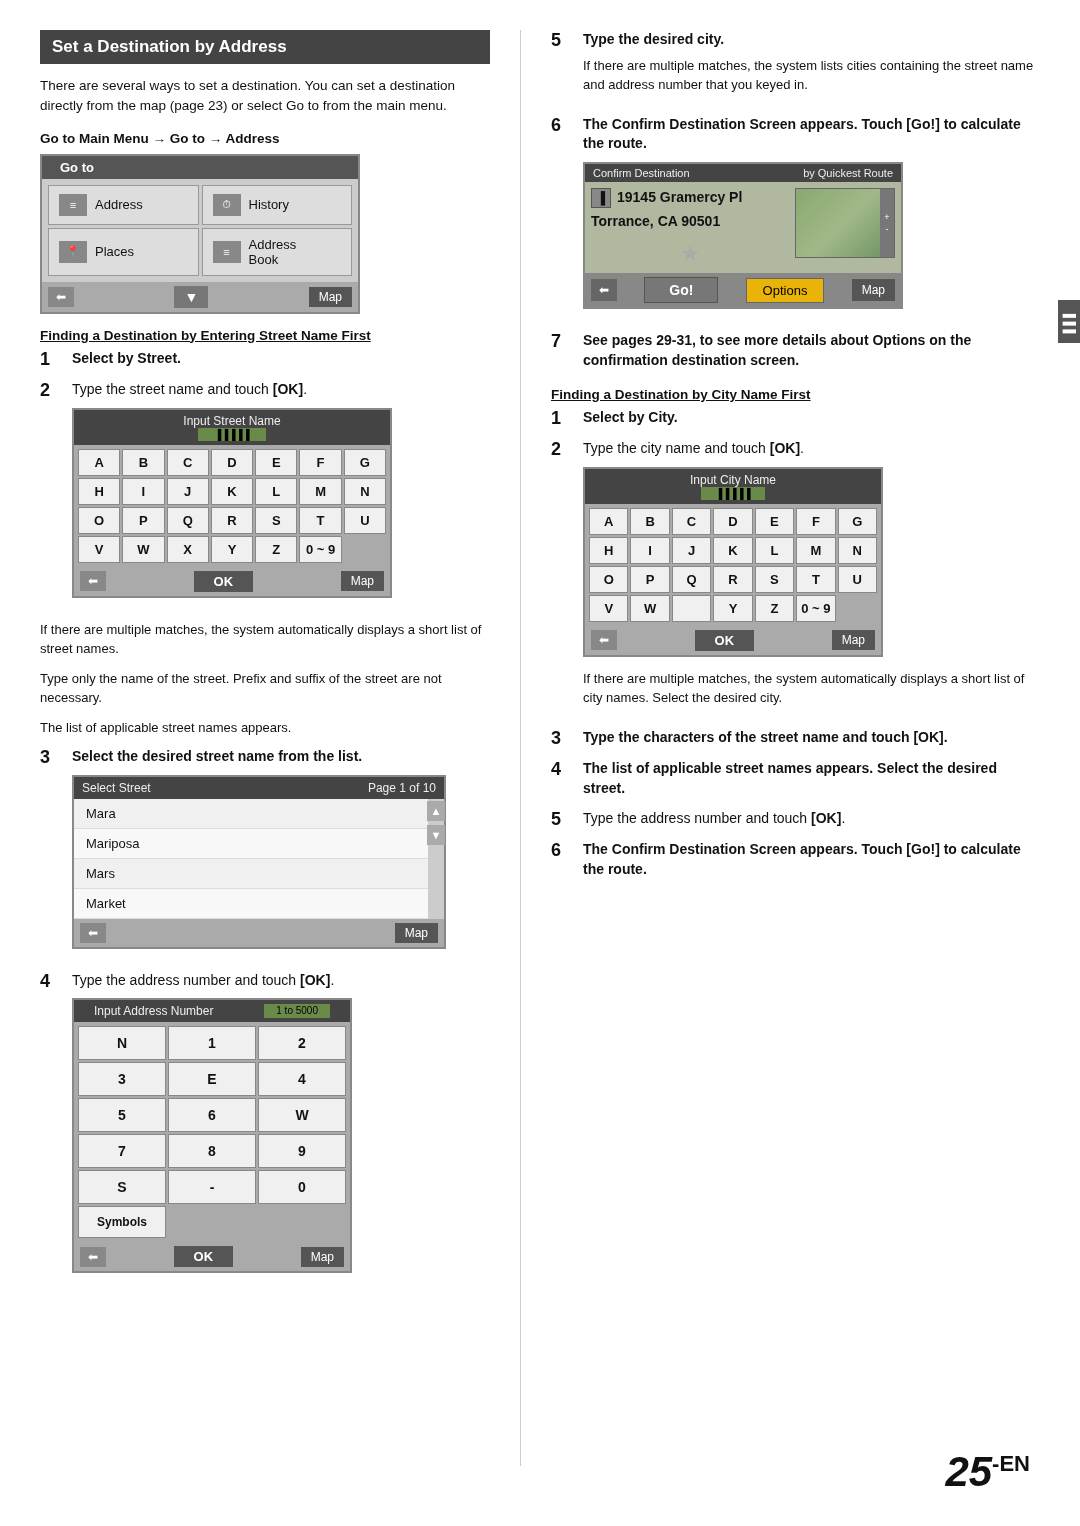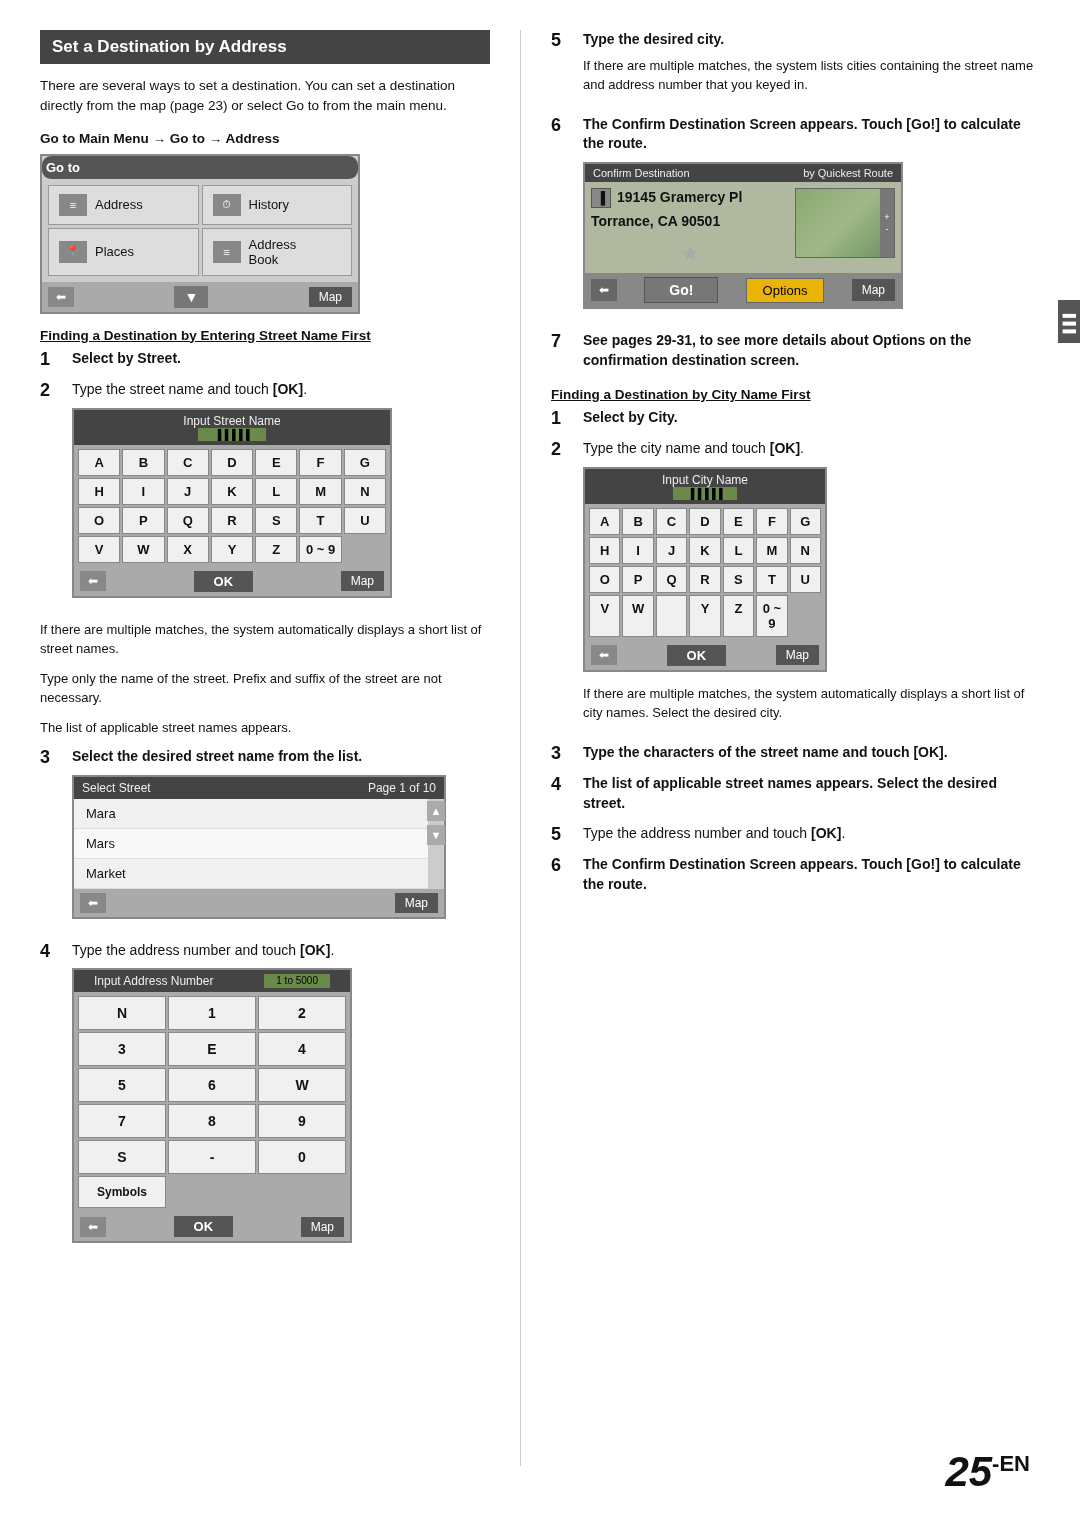--- a/index.html
+++ b/index.html
@@ -82,24 +82,23 @@
     
     .goto-menu {
       background: #ccc;
       border: 2px solid #888;
       width: 320px;
       margin: 8px 0 12px 0;
     }
     .goto-menu-header {
       background: #555;
       color: #fff;
-      padding: 4px 4px;
+      padding: 4px 18px;
       font-size: 13px;
       font-weight: bold;
-      border-radius: 9px;
     }
     .goto-menu-grid {
       display: grid;
       grid-template-columns: 1fr 1fr;
       gap: 3px;
       padding: 6px;
       background: #ccc;
     }
     .goto-menu-item {
       background: #ddd;
@@ -377,21 +376,21 @@
       background: #555;
       color: #fff;
       padding: 4px 10px;
       font-size: 12px;
     }
 
     
     .city-kbd-screen {
       background: #ccc;
       border: 2px solid #888;
-      width: 244px;
+      width: 300px;
       margin: 8px 0 12px 0;
     }
 
     
     .page-number {
       position: absolute;
       bottom: 30px;
       right: 50px;
       font-size: 42px;
       font-style: italic;
@@ -534,20 +533,21 @@
 
         
         <div class="select-list">
           <div class="select-list-header">
             <span>Select Street</span>
             <span>Page 1 of 10</span>
           </div>
           <div class="select-list-body">
             <div class="select-list-items">
               <div class="select-list-item">Mara</div>
+              <div class="select-list-item">Mariposa</div>
               <div class="select-list-item">Mars</div>
               <div class="select-list-item">Market</div>
             </div>
             <div class="select-list-scrollbar">
               <div class="scroll-up">▲</div>
               <div class="scroll-dn">▼</div>
             </div>
           </div>
           <div class="select-list-footer">
             <div class="kbd-back-btn">⬅</div>

